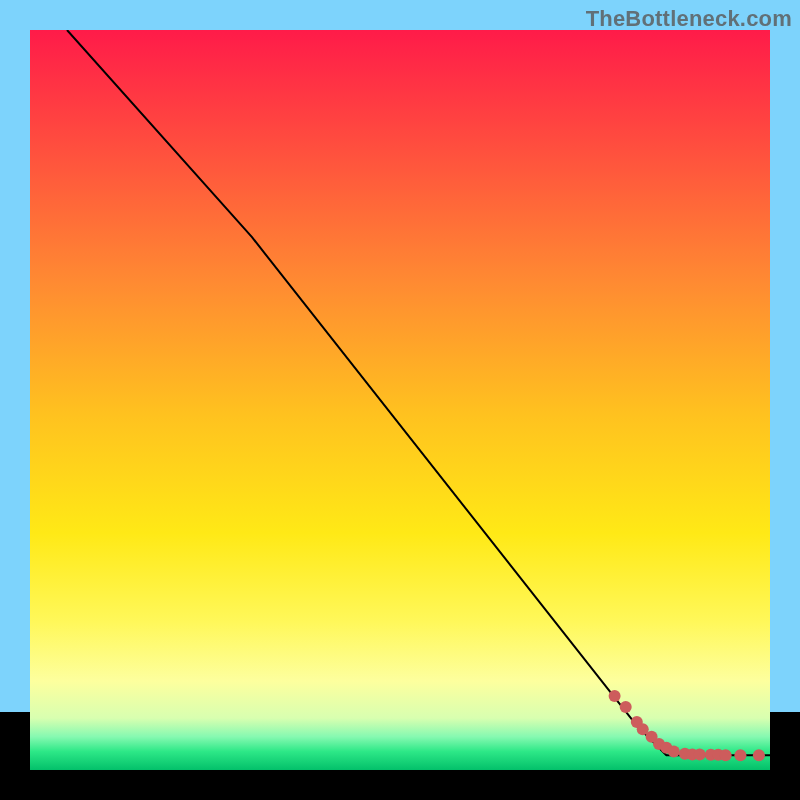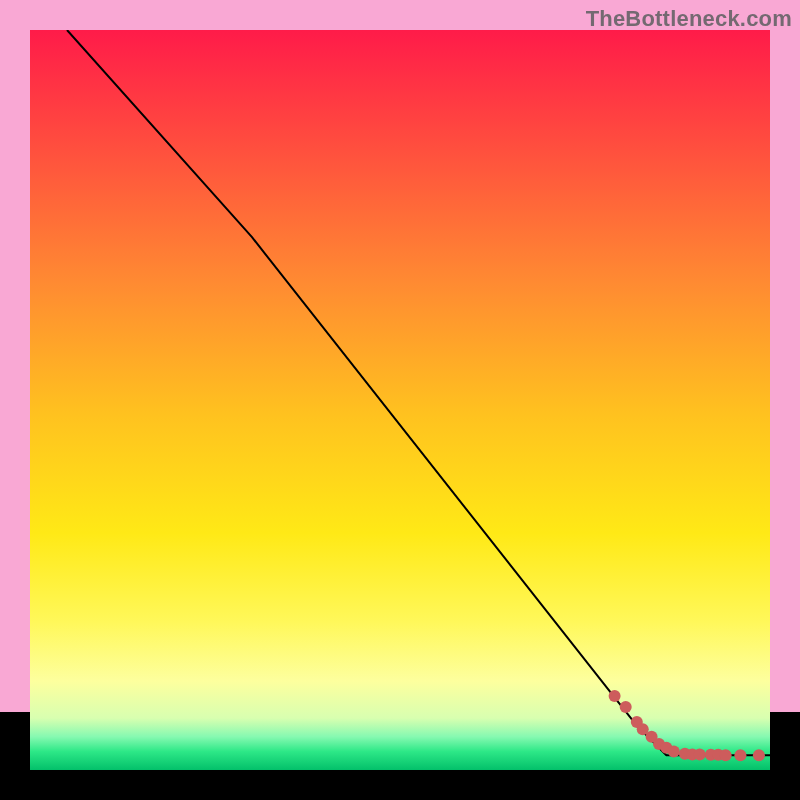--- a/index.html
+++ b/index.html
@@ -8,21 +8,21 @@
     width: 800px;
     height: 800px;
     background: #000;
     overflow: hidden;
     font-family: Arial, Helvetica, sans-serif;
   }
   .stage {
     position: relative;
     width: 800px;
     height: 712px;
-    background: #f9a8d4;
+    background: #7dd3fc;
   }
   .plot {
     position: absolute;
     left: 30px;
     top: 30px;
     width: 740px;
     height: 740px;
   }
   .watermark {
     position: absolute;

